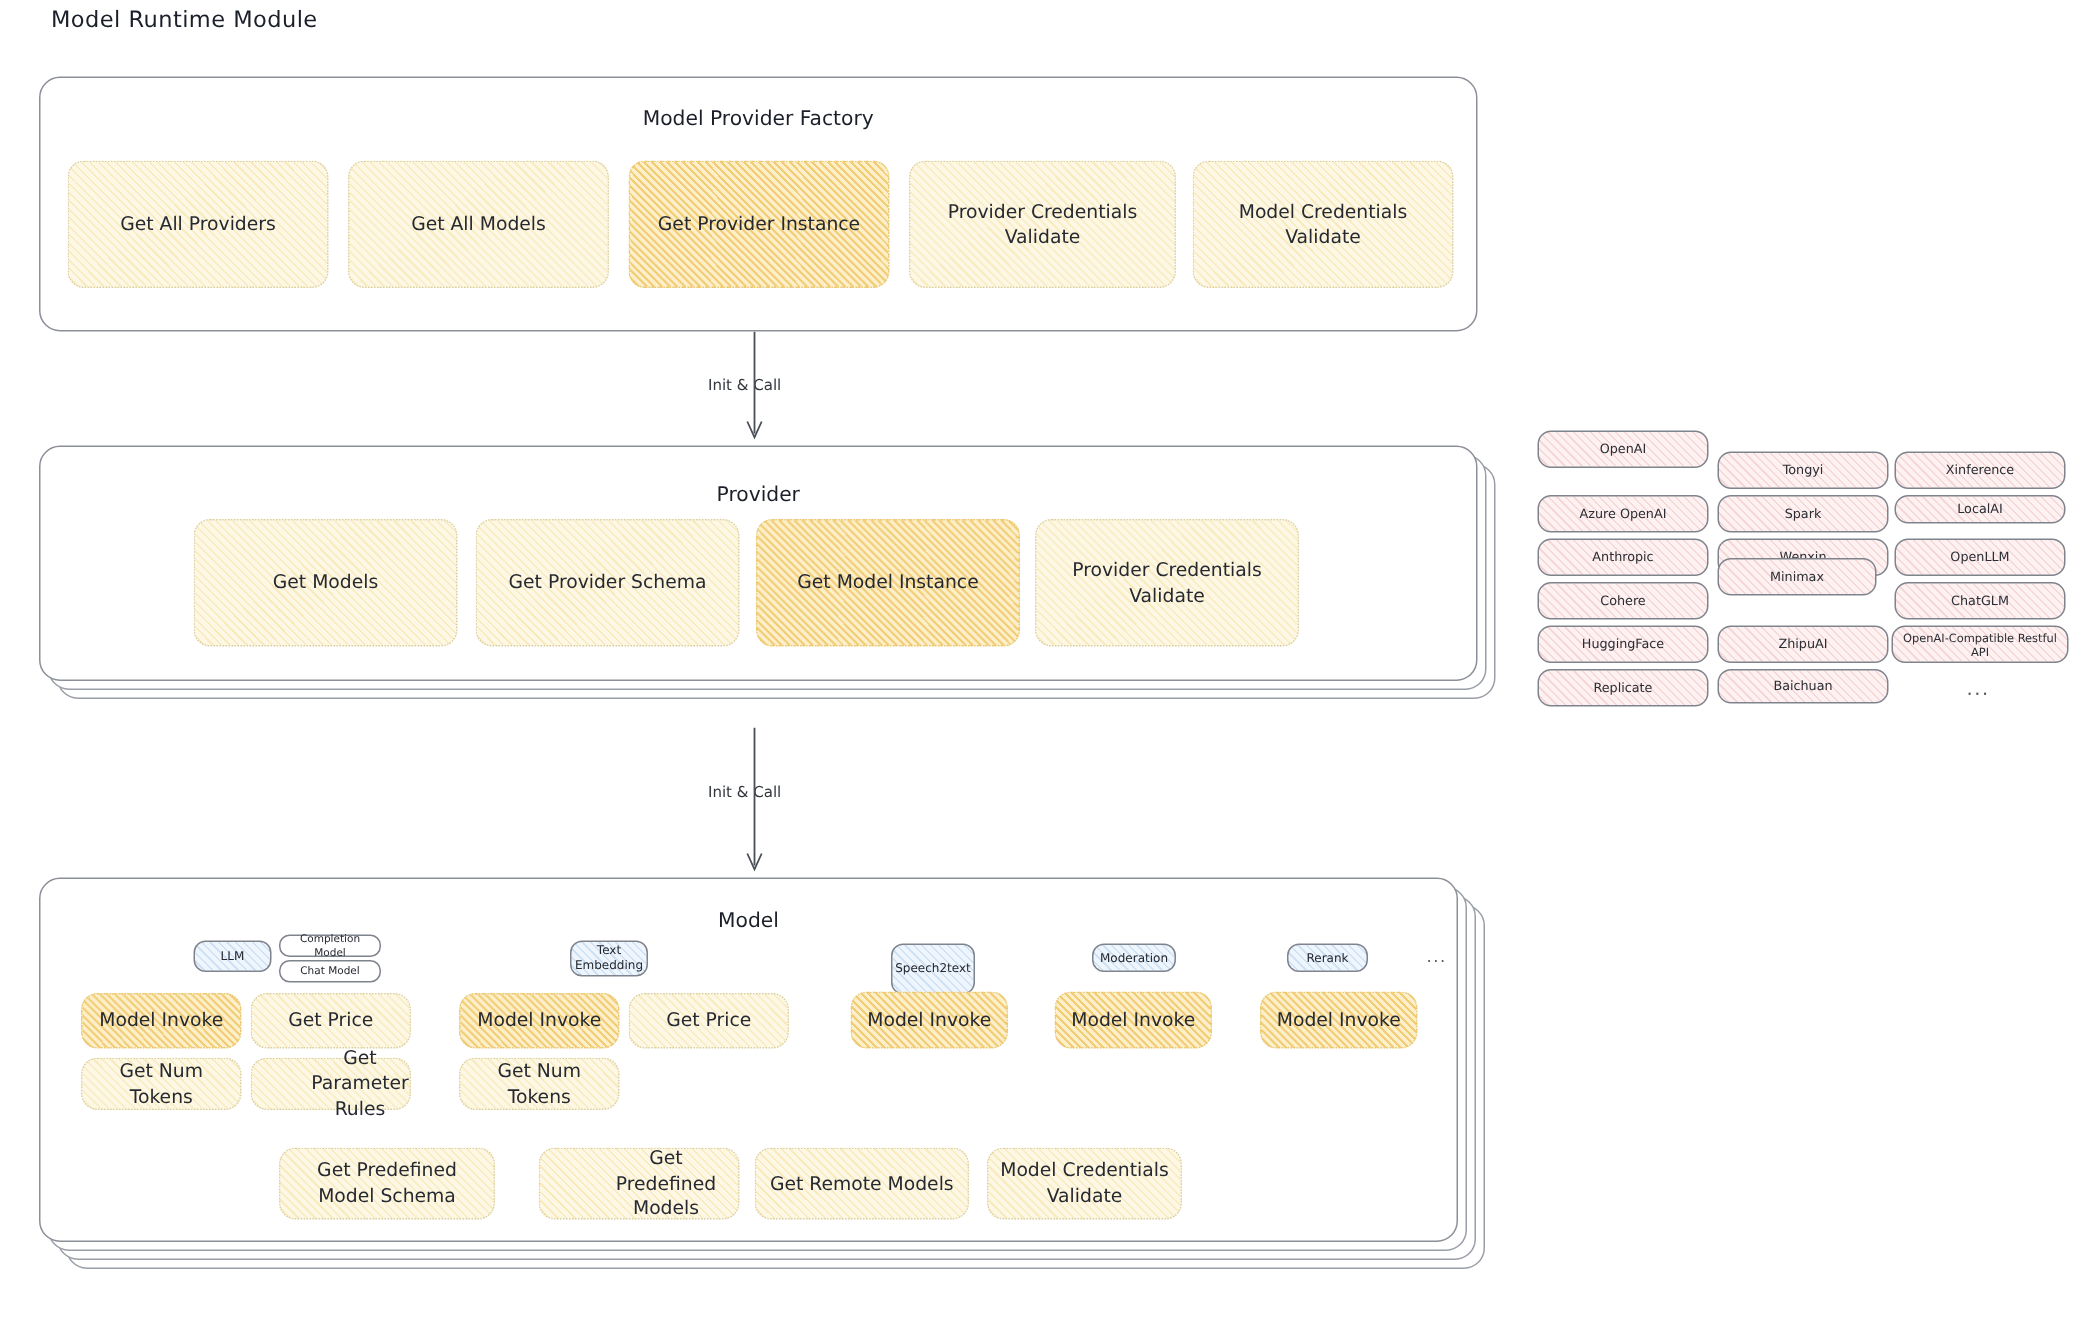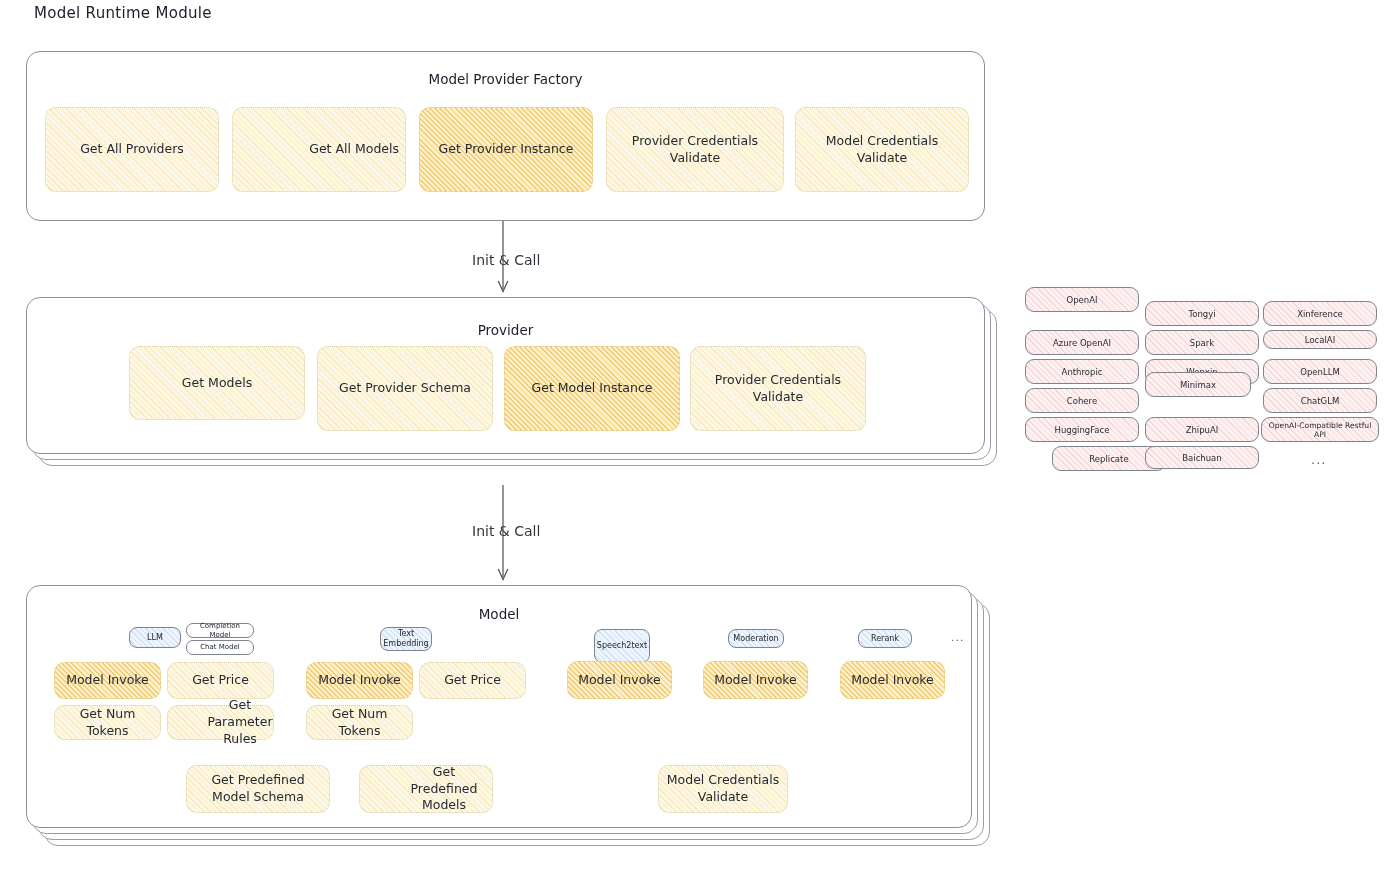--- a/index.html
+++ b/index.html
@@ -109,39 +109,39 @@
   }
   .mchip.plain{
     background-color:#ffffff;
     background-image:none;
     border-radius:7px;
   }
 
   
   .conn{position:absolute;z-index:2;}
   .conn-label{
-    position:absolute;font-size:14px;color:#32363d;
+    position:absolute;font-size:10px;color:#32363d;
     background:#fff;padding:0 4px;white-space:nowrap;
   }
 </style>
 </head>
 <body>
 
 <div class="canvas">
 
   <div class="page-title">Model Runtime Module</div>
 
   <div class="card card-main" style="left:26px;top:51px;width:959px;height:170px;">
     <div class="card-title" style="top:19px;">Model Provider Factory</div>
   </div>
 
   <div class="hbox" style="left:45px;top:107px;width:174px;height:85px;z-index:6;">
     <span>Get All Providers</span>
   </div>
-  <div class="hbox" style="left:232px;top:107px;width:174px;height:85px;z-index:6;justify-content:flex-end;">
+  <div class="hbox" style="left:232px;top:107px;width:174px;height:85px;z-index:6;">
     <span>Get All Models</span>
   </div>
   <div class="hbox hl" style="left:419px;top:107px;width:174px;height:85px;z-index:6;">
     <span>Get Provider Instance</span>
   </div>
   <div class="hbox" style="left:606px;top:107px;width:178px;height:85px;z-index:6;">
     <span>Provider Credentials Validate</span>
   </div>
   <div class="hbox" style="left:795px;top:107px;width:174px;height:85px;z-index:6;">
     <span>Model Credentials Validate</span>
@@ -154,21 +154,21 @@
     </svg>
   </div>
   <div class="conn-label" style="left:468px;top:252px;">Init &amp; Call</div>
 
   <div class="card-shadowlayer" style="left:38px;top:309px;width:959px;height:157px;"></div>
   <div class="card-shadowlayer" style="left:32px;top:303px;width:959px;height:157px;"></div>
   <div class="card card-main" style="left:26px;top:297px;width:959px;height:157px;">
     <div class="card-title" style="top:24px;">Provider</div>
   </div>
 
-  <div class="hbox" style="left:129px;top:346px;width:176px;height:74px;z-index:6;">
+  <div class="hbox" style="left:129px;top:346px;width:176px;height:85px;z-index:6;">
     <span>Get Models</span>
   </div>
   <div class="hbox" style="left:317px;top:346px;width:176px;height:85px;z-index:6;">
     <span>Get Provider Schema</span>
   </div>
   <div class="hbox hl" style="left:504px;top:346px;width:176px;height:85px;z-index:6;">
     <span>Get Model Instance</span>
   </div>
   <div class="hbox" style="left:690px;top:346px;width:176px;height:85px;z-index:6;">
     <span>Provider Credentials Validate</span>
@@ -182,21 +182,21 @@
     </div>
   <div class="pchip" style="left:1025px;top:359px;width:114px;height:25px;">
     <span>Anthropic</span>
     </div>
   <div class="pchip" style="left:1025px;top:388px;width:114px;height:25px;">
     <span>Cohere</span>
     </div>
   <div class="pchip" style="left:1025px;top:417px;width:114px;height:25px;">
     <span>HuggingFace</span>
     </div>
-  <div class="pchip" style="left:1025px;top:446px;width:114px;height:25px;margin-left:27px;">
+  <div class="pchip" style="left:1025px;top:446px;width:114px;height:25px;">
     <span>Replicate</span>
     </div>
 
   <div class="pchip" style="left:1145px;top:301px;width:114px;height:25px;">
     <span>Tongyi</span>
     </div>
   <div class="pchip" style="left:1145px;top:330px;width:114px;height:25px;">
     <span>Spark</span>
     </div>
   <div class="pchip" style="left:1145px;top:359px;width:114px;height:25px;">
@@ -302,17 +302,20 @@
     </div>
 
   <div class="ellipsis" style="left:951px;top:631px;z-index:6;font-size:11px;">...</div>
 
   <div class="hbox" style="left:186px;top:765px;width:144px;height:48px;z-index:6;">
     <span>Get Predefined Model Schema</span>
     </div>
   <div class="hbox" style="left:359px;top:765px;width:134px;height:48px;z-index:6;padding-left:42px;">
     <span>Get Predefined Models</span>
     </div>
+  <div class="hbox" style="left:503px;top:765px;width:143px;height:48px;z-index:6;">
+    <span>Get Remote Models</span>
+    </div>
   <div class="hbox" style="left:658px;top:765px;width:130px;height:48px;z-index:6;">
     <span>Model Credentials Validate</span>
     </div>
 
 </div>
 
 </body></html>

